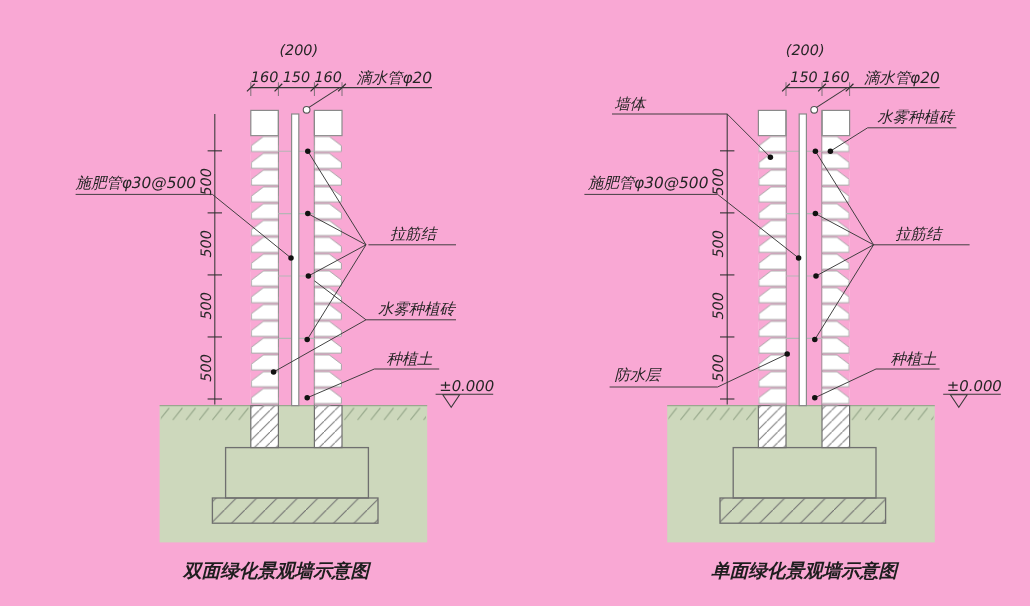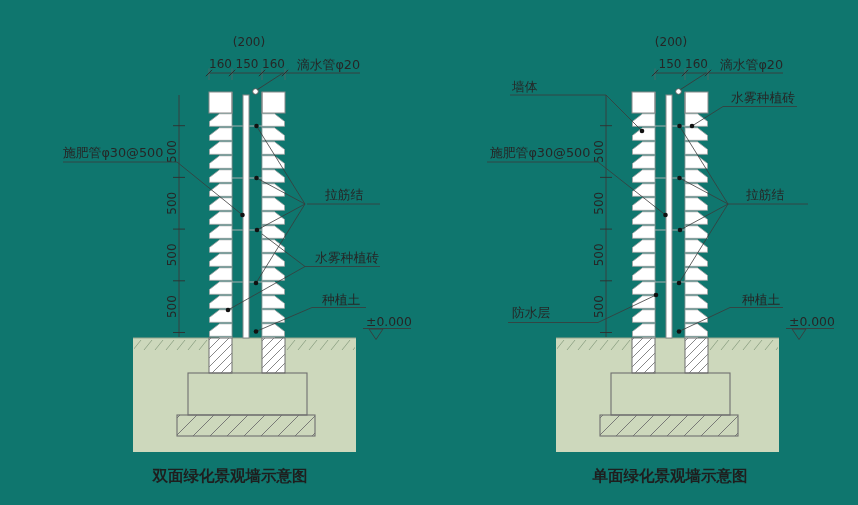--- a/index.html
+++ b/index.html
@@ -1,17 +1,17 @@
 <!DOCTYPE html>
 <html><head>
 <meta charset="utf-8">
 <style>
   html,body{margin:0;padding:0;background:#ffffff;}
-  .stage{position:relative;width:858px;height:505px;background:#0f766e;overflow:hidden;
-         font-family:"DejaVu Sans",sans-serif;}
+  .stage{position:relative;width:858px;height:505px;background:#f9a8d4;overflow:hidden;
+         font-family:"DejaVu Sans",sans-serif;font-style:italic;}
   svg text{font-family:"DejaVu Sans",sans-serif;fill:#262626;}
   .dimtxt{font-size:12px;}
   .lbl{font-size:12.8px;}
   .lvl{font-size:12.4px;}
   .cap{font-size:15.5px;font-weight:600;fill:#1e1e1e;}
   .rot{font-size:12px;}
 </style>
 </head>
 <body>
 

